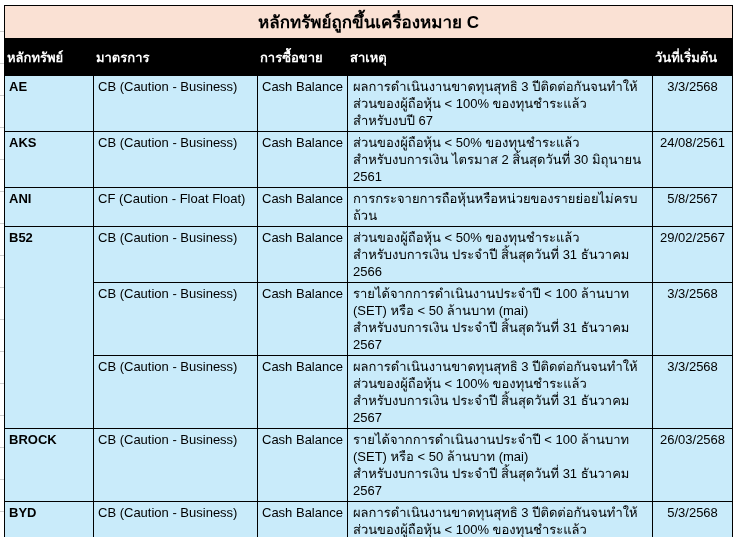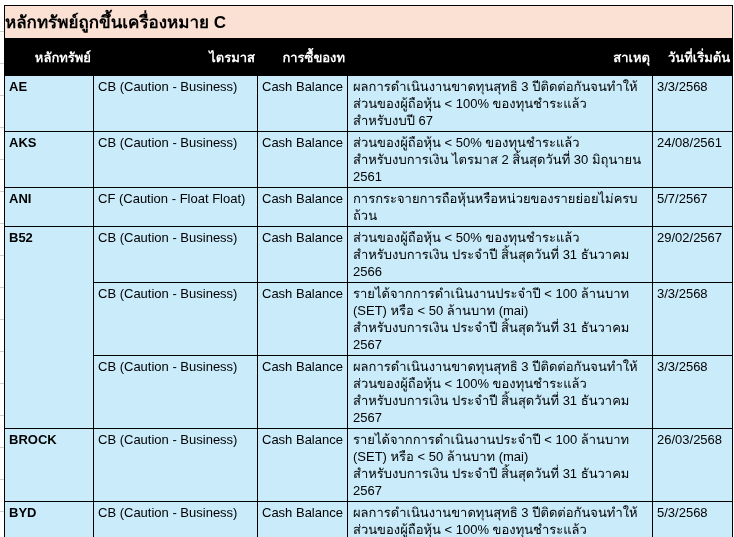--- a/index.html
+++ b/index.html
@@ -35,50 +35,52 @@
     table-layout: fixed;
   }
   table.sheet td, table.sheet th {
     border: 1px solid #000000;
     vertical-align: top;
     overflow: hidden;
     margin: 0;
   }
   .title-cell {
     background: #fae1d4;
+    text-align: center;
     vertical-align: middle !important;
     font-weight: bold;
     font-size: 17px;
     color: #000000;
     padding: 2px 0 3px 0;
   }
   tr.hdr th {
     background: #000000;
     color: #ffffff;
     font-weight: bold;
     font-size: 13px;
-    text-align: right;
+    text-align: left;
     vertical-align: middle;
     padding: 2px 2px;
   }
   td.cell {
     background: #c9ebfa;
     color: #000000;
     font-size: 13px;
     line-height: 17px;
     padding: 2px 4px;
   }
   td.ticker {
     font-weight: bold;
   }
   td.reason {
     white-space: pre-line;
     padding-left: 5px;
   }
   td.date {
+    text-align: center;
   }
   tr.h27  { height: 27px; }
   tr.h37  { height: 37px; }
   tr.h53  { height: 53px; }
   tr.h32  { height: 32px; margin-left: 28px; }
   tr.h55  { height: 55px; padding-left: 28px; }
   tr.h66  { height: 66px; }
   tr.h68  { height: 68px; }
   tr.h67  { height: 67px; }
   tr.h69  { height: 69px; }
@@ -98,22 +100,22 @@
       <col style="width:80px">
     </colgroup>
 
     <tbody>
         <tr class="h27">
       <td class="title-cell" colspan="5">หลักทรัพย์ถูกขึ้นเครื่องหมาย C</td>
     </tr>
 
     <tr class="hdr h37">
       <th>หลักทรัพย์</th>
-      <th>ไตรมาส</th>
-      <th>การซื้ของท</th>
+      <th>มาตรการ</th>
+      <th>การซื้อขาย</th>
       <th>สาเหตุ</th>
       <th>วันที่เริ่มต้น</th>
     </tr>
 
     <tr class="h53">
       <td class="cell ticker">AE</td>
       <td class="cell">CB (Caution - Business)</td>
       <td class="cell">Cash Balance</td>
       <td class="cell reason">ผลการดำเนินงานขาดทุนสุทธิ 3 ปีติดต่อกันจนทำให้
 ส่วนของผู้ถือหุ้น &lt; 100% ของทุนชำระแล้ว
@@ -129,21 +131,21 @@
 สำหรับงบการเงิน ไตรมาส 2 สิ้นสุดวันที่ 30 มิถุนายน
 2561</td>
       <td class="cell date">24/08/2561</td>
     </tr>
 
     <tr class="h32">
       <td class="cell ticker">ANI</td>
       <td class="cell">CF (Caution - Float Float)</td>
       <td class="cell">Cash Balance</td>
       <td class="cell reason">การกระจายการถือหุ้นหรือหน่วยของรายย่อยไม่ครบถ้วน</td>
-      <td class="cell date">5/7/2567</td>
+      <td class="cell date">5/8/2567</td>
     </tr>
 
     <tr class="h55">
       <td class="cell ticker" rowspan="3">B52</td>
       <td class="cell">CB (Caution - Business)</td>
       <td class="cell">Cash Balance</td>
       <td class="cell reason">ส่วนของผู้ถือหุ้น &lt; 50% ของทุนชำระแล้ว
 สำหรับงบการเงิน ประจำปี สิ้นสุดวันที่ 31 ธันวาคม 2566</td>
       <td class="cell date">29/02/2567</td>
     </tr>

